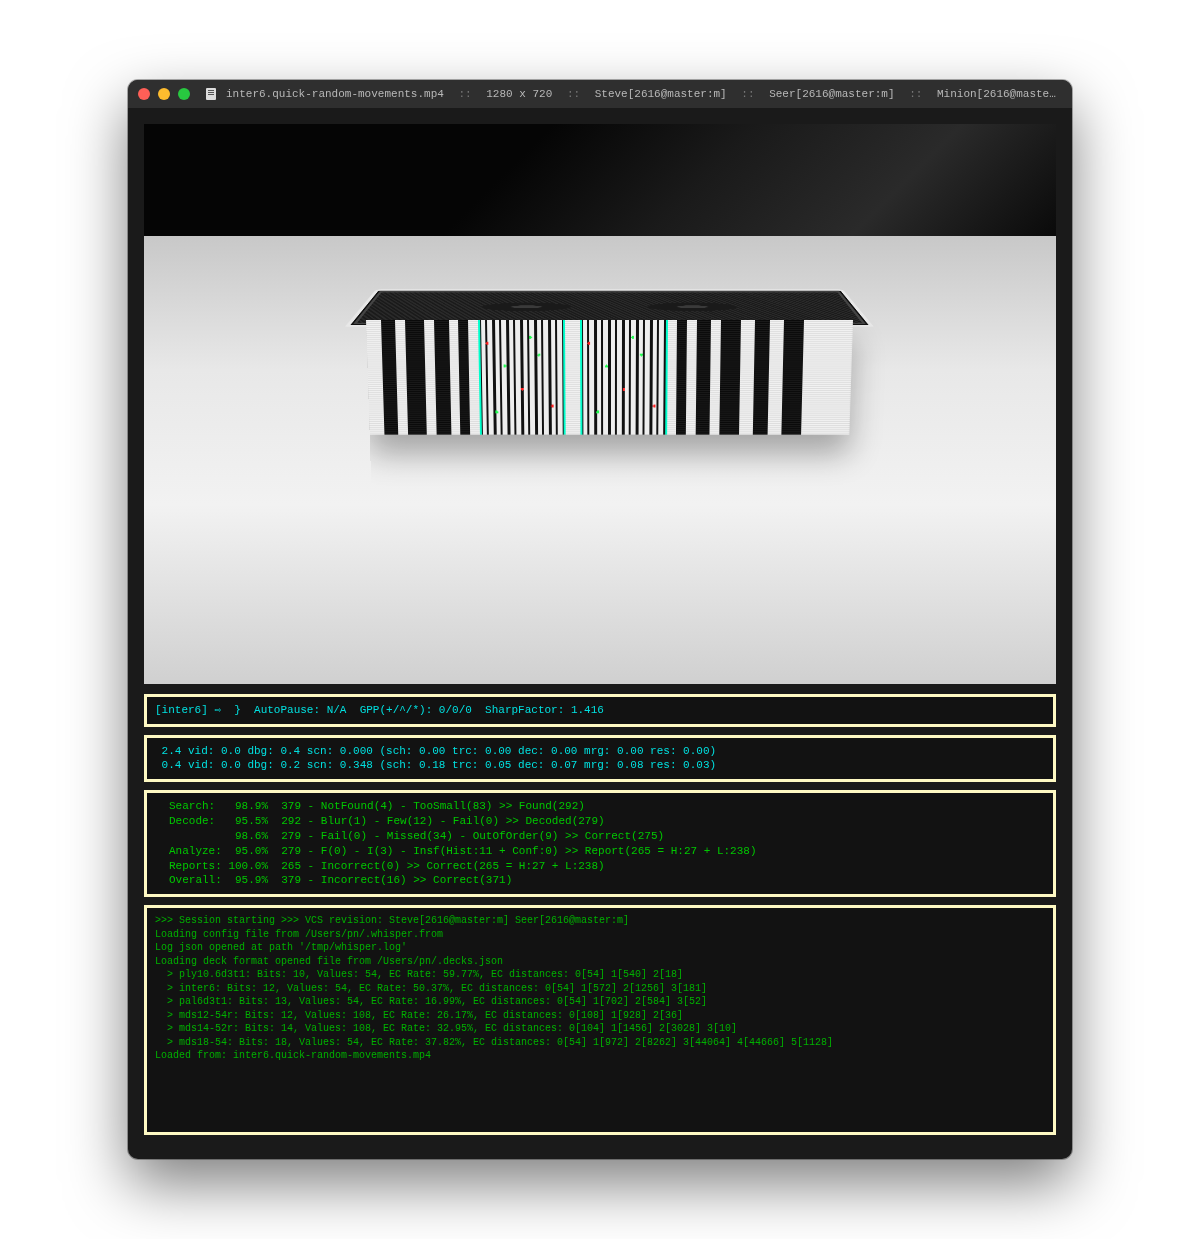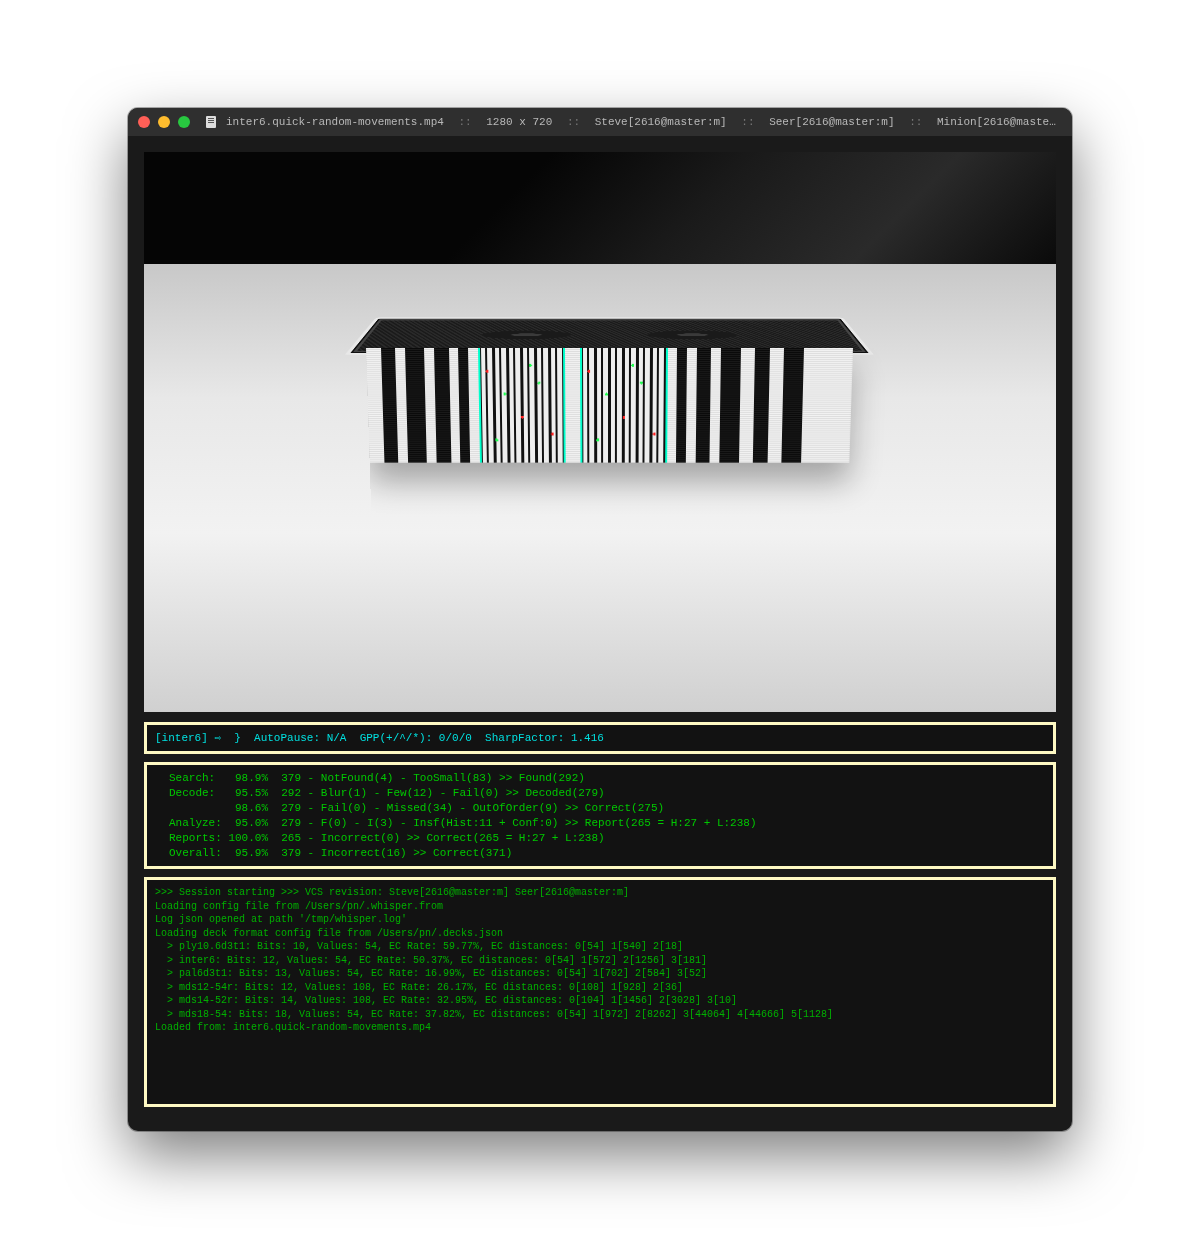--- a/index.html
+++ b/index.html
@@ -198,32 +198,34 @@
             <div class="bar wt" style="width:3%"></div>
             <div class="bar bk" style="width:4%"></div>
             <div class="bar wt" style="width:10%"></div>
           </div>
         </div>
       </div>
     </div>
 
     <div class="panel status1"><span>[inter6] ⇨  }  AutoPause: N/A  GPP(+/^/*): 0/0/0  SharpFactor: 1.416</span></div>
 
+    <div class="panel status2"><span> 2.4 vid: 0.0 dbg: 0.4 scn: 0.000 (sch: 0.00 trc: 0.00 dec: 0.00 mrg: 0.00 res: 0.00)</span>
+<span> 0.4 vid: 0.0 dbg: 0.2 scn: 0.348 (sch: 0.18 trc: 0.05 dec: 0.07 mrg: 0.08 res: 0.03)</span></div>
 
     <div class="panel stats"><span>Search:   98.9%  379 - NotFound(4) - TooSmall(83) &gt;&gt; Found(292)</span>
 <span>Decode:   95.5%  292 - Blur(1) - Few(12) - Fail(0) &gt;&gt; Decoded(279)</span>
 <span>          98.6%  279 - Fail(0) - Missed(34) - OutOfOrder(9) &gt;&gt; Correct(275)</span>
 <span>Analyze:  95.0%  279 - F(0) - I(3) - Insf(Hist:11 + Conf:0) &gt;&gt; Report(265 = H:27 + L:238)</span>
 <span>Reports: 100.0%  265 - Incorrect(0) &gt;&gt; Correct(265 = H:27 + L:238)</span>
 <span>Overall:  95.9%  379 - Incorrect(16) &gt;&gt; Correct(371)</span></div>
 
     <div class="panel log"><span>&gt;&gt;&gt; Session starting &gt;&gt;&gt; VCS revision: Steve[2616@master:m] Seer[2616@master:m]</span>
 <span>Loading config file from /Users/pn/.whisper.from</span>
 <span>Log json opened at path '/tmp/whisper.log'</span>
-<span>Loading deck format config file from /Users/pn/.decks.json</span>
+<span>Loading deck format opened file from /Users/pn/.decks.json</span>
 <span>  &gt; ply10.6d3t1: Bits: 10, Values: 54, EC Rate: 59.77%, EC distances: 0[54] 1[540] 2[18]</span>
 <span>  &gt; inter6: Bits: 12, Values: 54, EC Rate: 50.37%, EC distances: 0[54] 1[572] 2[1256] 3[181]</span>
 <span>  &gt; pal6d3t1: Bits: 13, Values: 54, EC Rate: 16.99%, EC distances: 0[54] 1[702] 2[584] 3[52]</span>
 <span>  &gt; mds12-54r: Bits: 12, Values: 108, EC Rate: 26.17%, EC distances: 0[108] 1[928] 2[36]</span>
 <span>  &gt; mds14-52r: Bits: 14, Values: 108, EC Rate: 32.95%, EC distances: 0[104] 1[1456] 2[3028] 3[10]</span>
 <span>  &gt; mds18-54: Bits: 18, Values: 54, EC Rate: 37.82%, EC distances: 0[54] 1[972] 2[8262] 3[44064] 4[44666] 5[1128]</span>
 <span>Loaded from: inter6.quick-random-movements.mp4</span></div>
 
   </div>
 </div>

